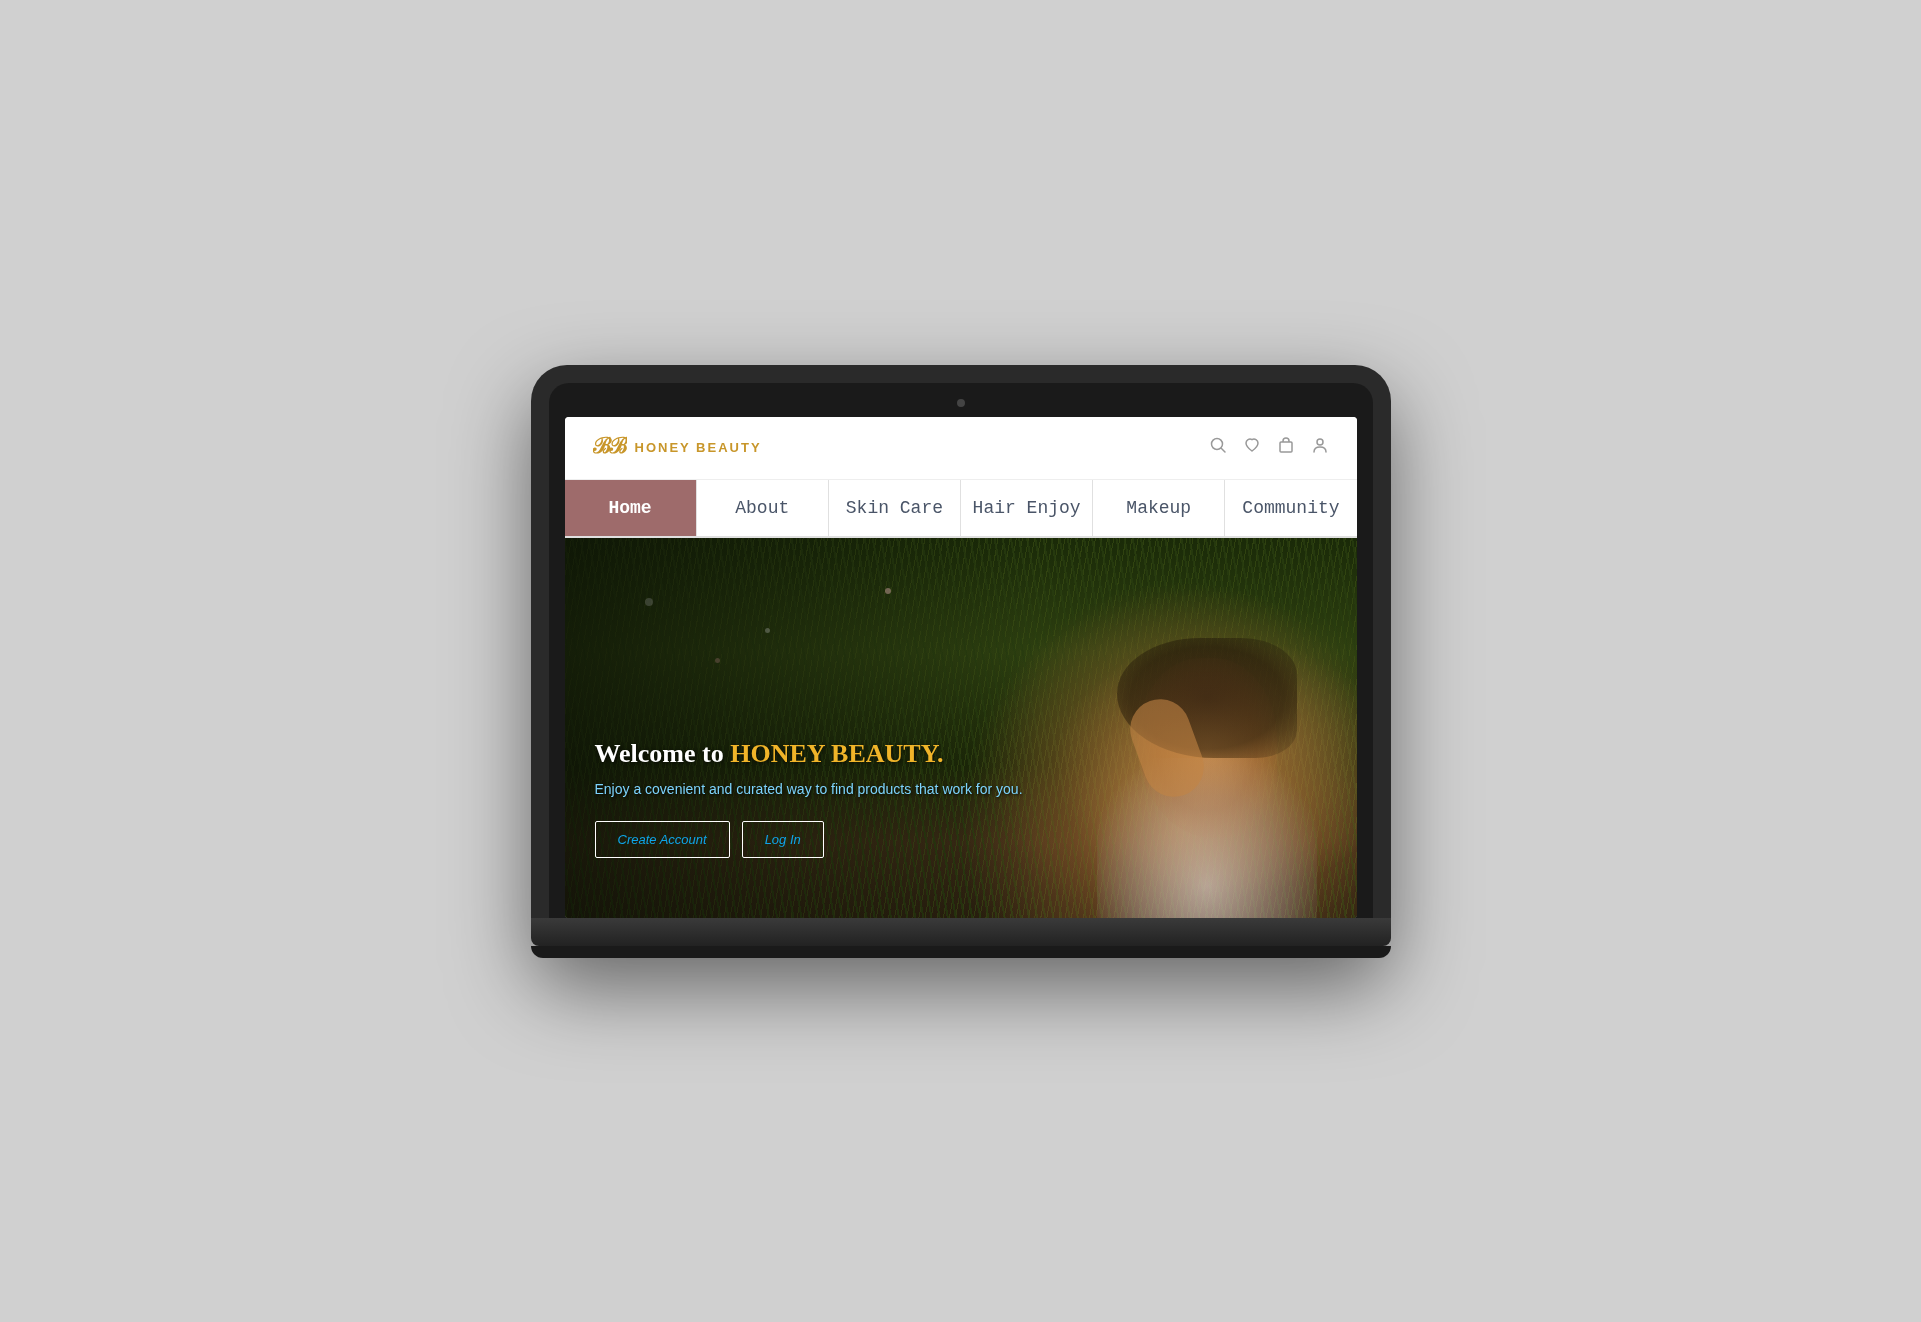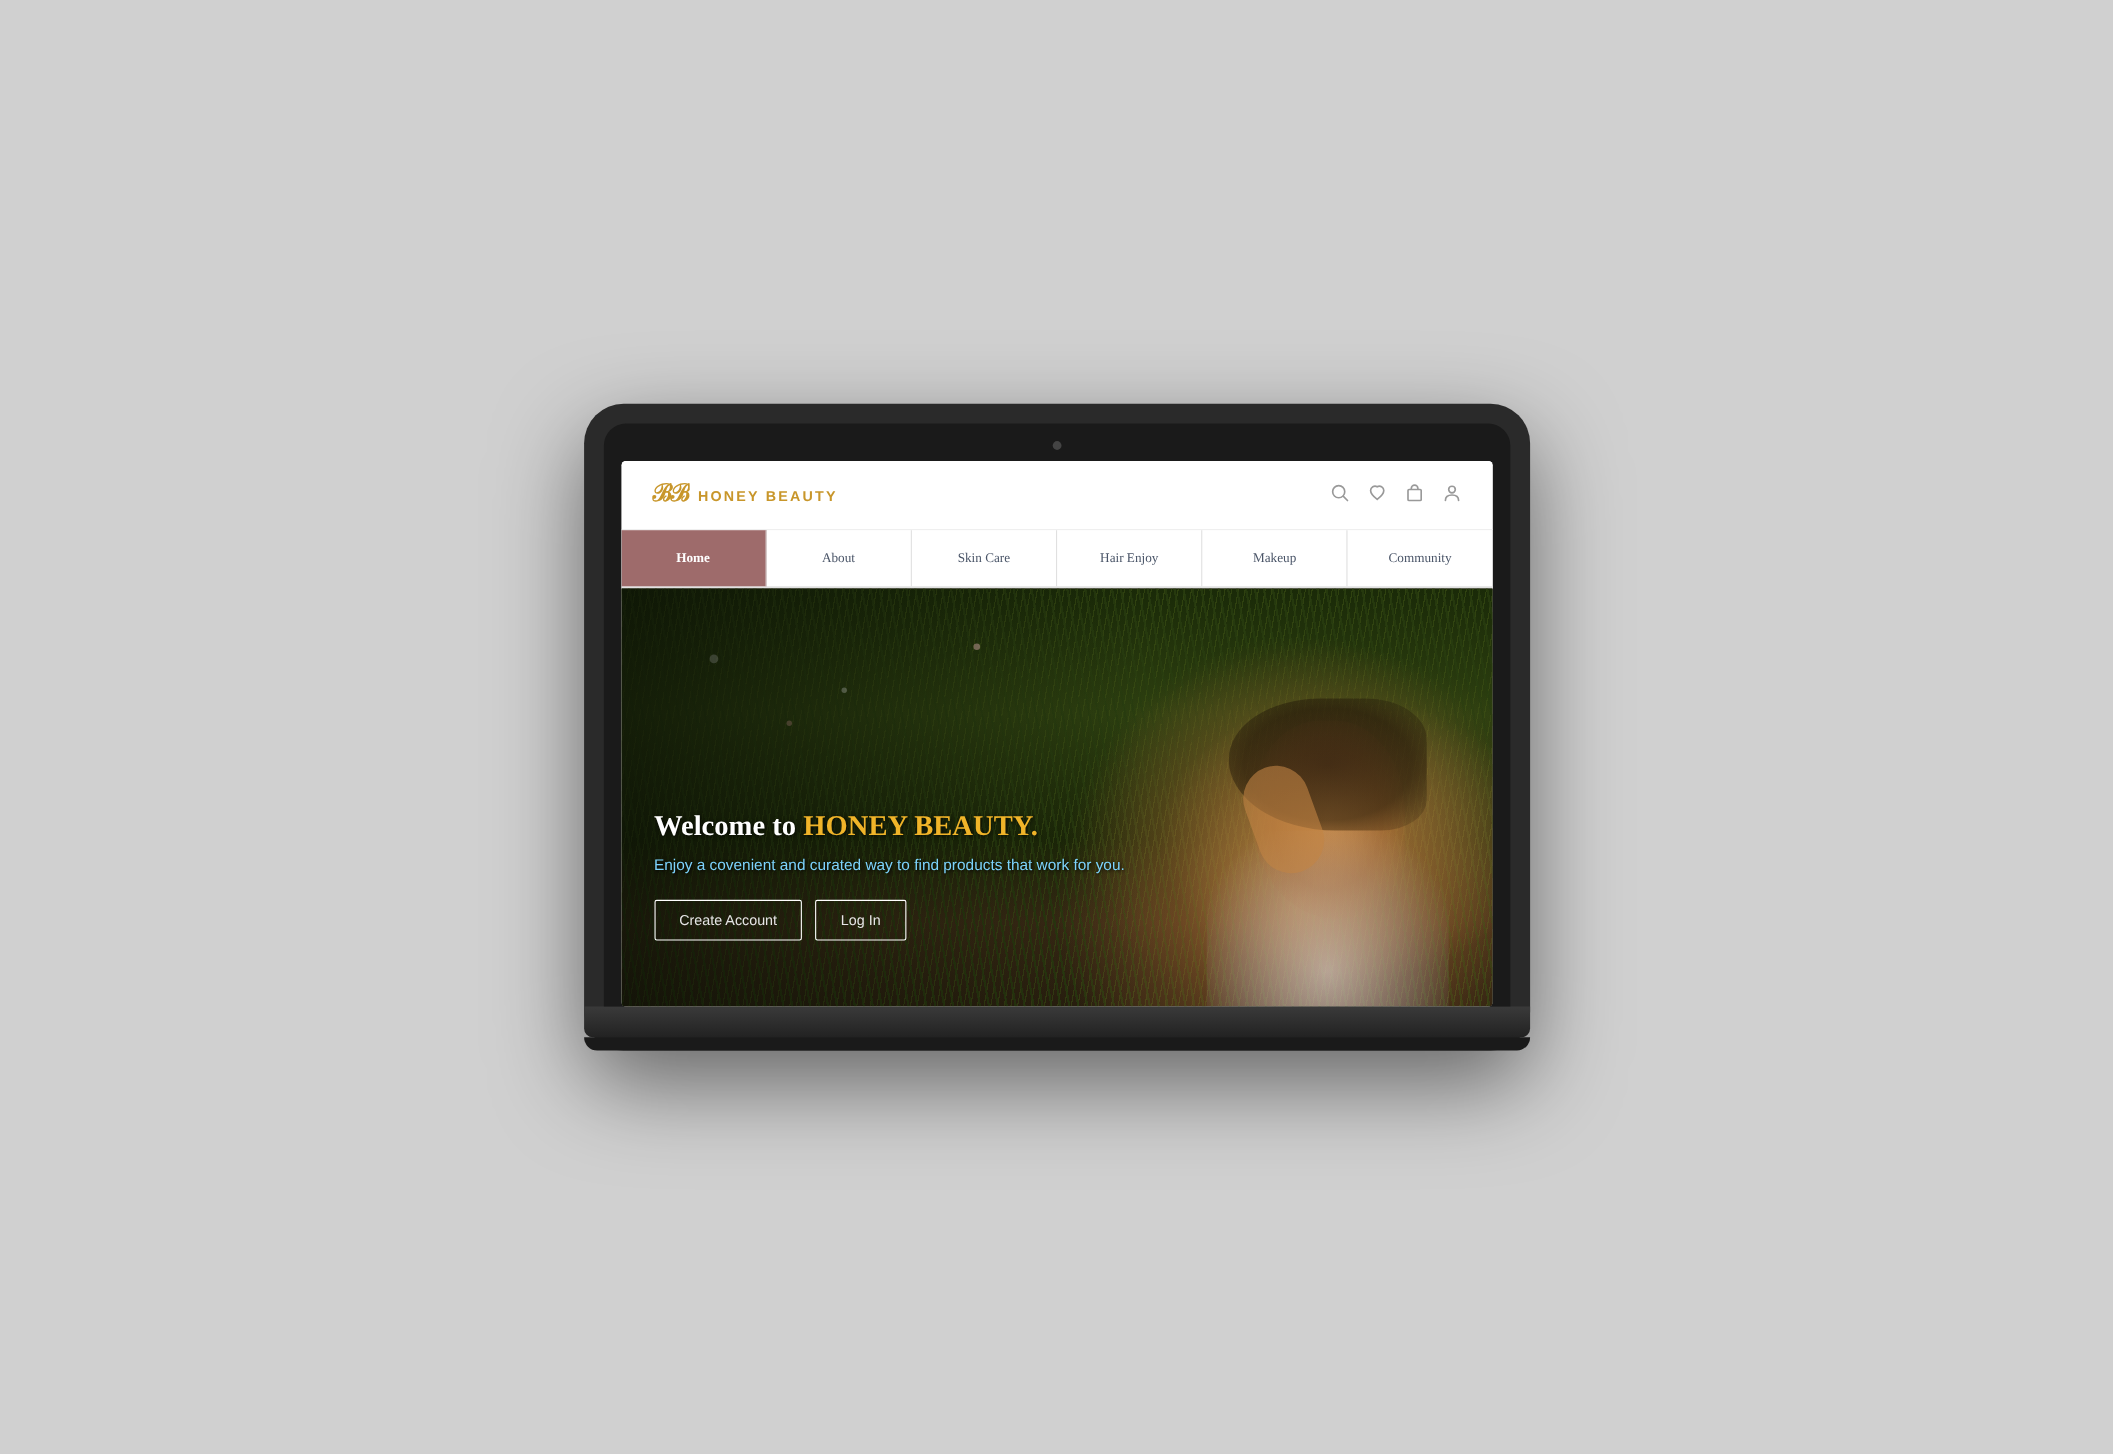--- a/index.html
+++ b/index.html
@@ -106,22 +106,22 @@
     .site-nav {
       background: #fff;
       display: flex;
       border-bottom: 2px solid #e0e0e0;
     }
 
     .nav-item {
       flex: 1;
       padding: 18px 10px;
       text-align: center;
-      font-family: Liberation Serif, serif;
-      font-size: 12px;
+      font-family: Liberation Mono, monospace;
+      font-size: 18px;
       color: #4a5568;
       cursor: pointer;
       border-right: 1px solid #e0e0e0;
     }
 
     .nav-item:last-child {
       border-right: none;
     }
 
     .nav-item.active {
@@ -218,25 +218,26 @@
 
     .hero-buttons {
       display: flex;
       gap: 12px;
     }
 
     .btn-outline {
       padding: 10px 22px;
       border: 1.5px solid #fff;
       background: transparent;
-      color: #e5e5e5;
+      color: #0ea5e9;
       font-size: 13px;
       font-family: sans-serif;
       cursor: pointer;
       border-radius: 2px;
+      font-style: italic;
     }
 
     
     .flower {
       position: absolute;
       width: 8px;
       height: 8px;
       border-radius: 50%;
       background: rgba(255,255,255,0.4);
     }

